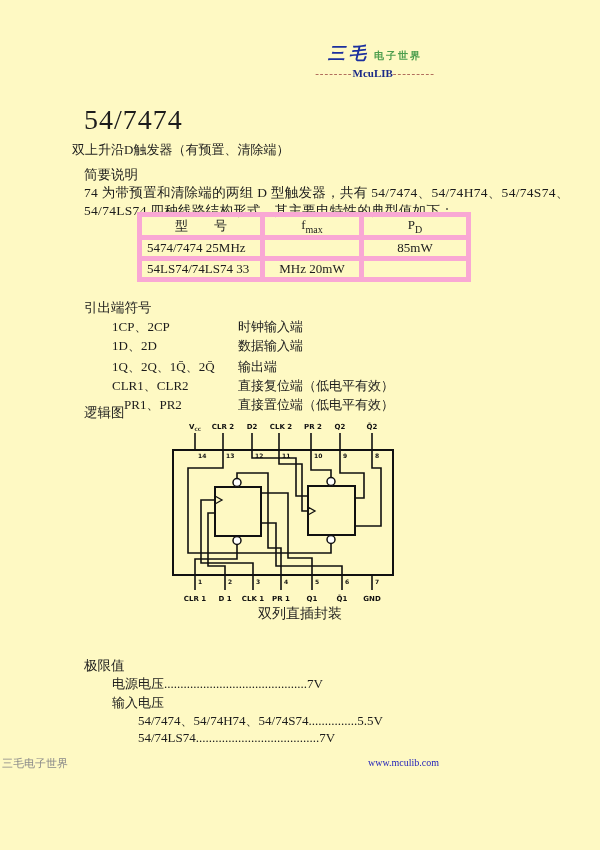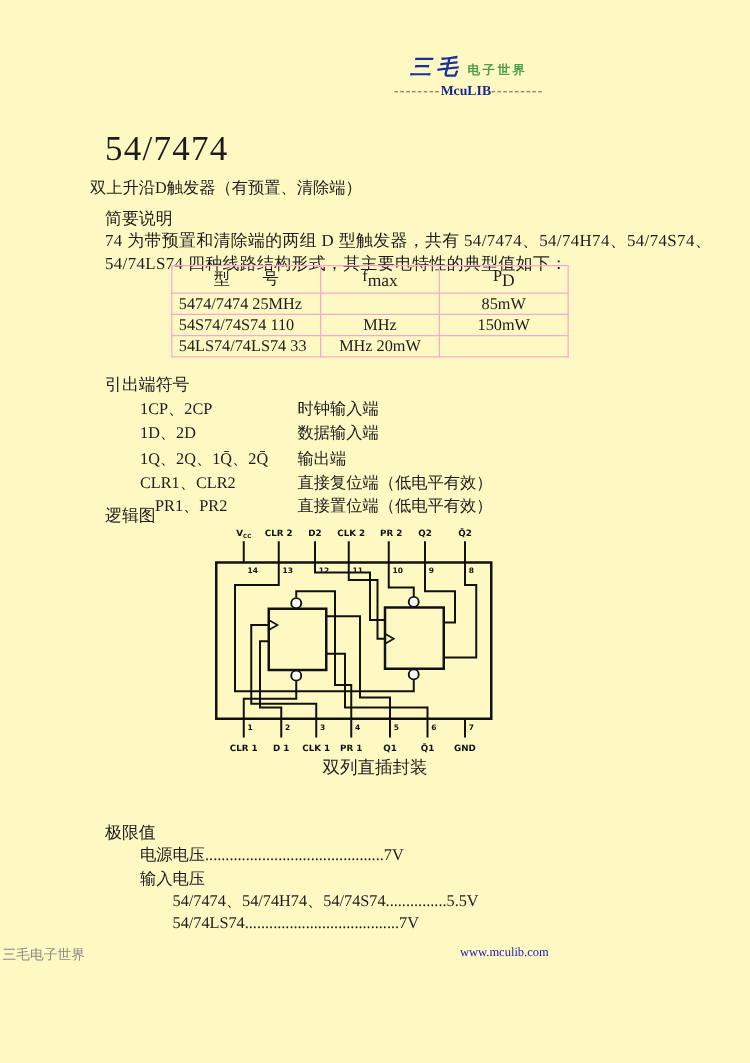--- a/index.html
+++ b/index.html
@@ -14,26 +14,26 @@
   .logo-row2{font-family:"Liberation Serif",serif;font-size:11px;margin-top:2px;white-space:nowrap;}
   .logo-dash{letter-spacing:1px;}
   .logo-name{font-weight:bold;}
   
   .title{left:84px;top:104px;font-size:28px;letter-spacing:1px;}
   .subtitle{left:72px;top:141px;font-size:13px;}
   .h-sec{font-size:13.5px;}
   .body-line{font-size:13.5px;letter-spacing:0.3px;white-space:nowrap;}
   
   .spec-table{left:137px;top:212px;border-collapse:collapse;font-size:13px;}
-  .spec-table td{border:1px solid #f9a8d4;height:15px;padding:0 5px;white-space:nowrap;margin-left:20px;}
+  .spec-table td{border:5px solid #f9a8d4;height:15px;padding:0 5px;white-space:nowrap;margin-left:20px;}
   .spec-table .c1{width:108px;text-align:left;}
   .spec-table .c2{width:84px;text-align:center;}
   .spec-table .c3{width:92px;text-align:center;}
   .spec-table .hdr{text-align:center;}
-  sub{font-size:14px;}
+  sub{font-size:10px;}
   
   .pin-term{left:112px;font-size:13px;white-space:nowrap;}
   .pin-desc{left:214px;font-size:13px;white-space:nowrap;padding-left:24px;}
   
   .lim-line{font-size:13px;white-space:nowrap;}
   
   .footer-left{left:2px;top:756px;font-size:11px;color:#8a8a8a;}
   .footer-right{left:368px;top:757px;font-size:10px;color:#2222bb;text-decoration:none;}
   
   .diagram{left:168px;top:418px;}
@@ -69,25 +69,20 @@
     <tbody>
         <tr>
       <td class="c1 hdr">型　　号</td>
       <td class="c2 hdr"><span>f</span><sub>max</sub></td>
       <td class="c3 hdr"><span>P</span><sub>D</sub></td>
     </tr>
     <tr>
       <td class="c1">5474/7474 25MHz</td>
       <td class="c2"></td>
       <td class="c3">85mW</td>
-    </tr>
-    <tr>
-      <td class="c1">54S74/74S74 110</td>
-      <td class="c2">MHz</td>
-      <td class="c3">150mW</td>
     </tr>
     <tr>
       <td class="c1">54LS74/74LS74 33</td>
       <td class="c2">MHz 20mW</td>
       <td class="c3"></td>
     </tr>
   </tbody>
     </table>
 
   <div class="abs h-sec" style="left:84px;top:299px;">引出端符号</div>

